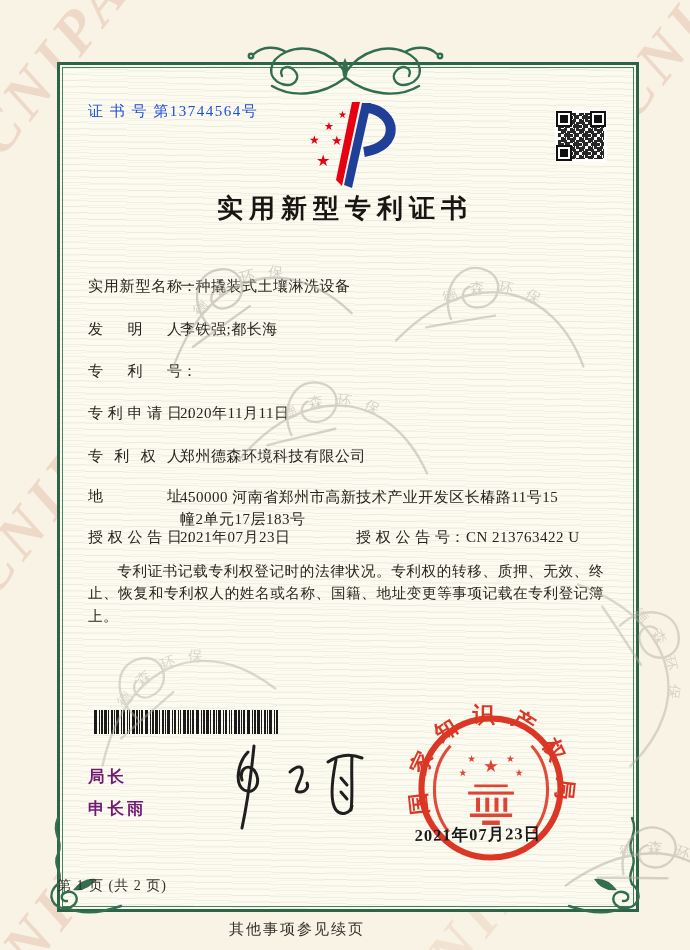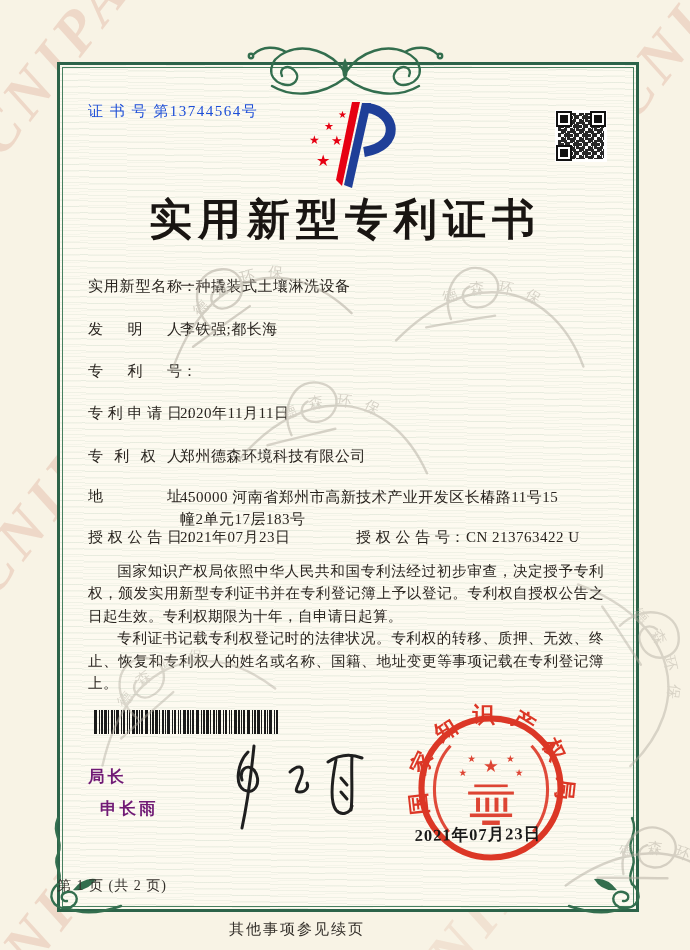--- a/index.html
+++ b/index.html
@@ -24,21 +24,21 @@
   .orn .leaf{fill:#336e4e;stroke:none;}
   
   .cert-no{position:absolute;left:88px;top:102px;font-size:15px;letter-spacing:1.5px;color:#1d4ed8;z-index:3;}
   .qr{position:absolute;left:555px;top:110px;width:52px;height:52px;background:#fff;z-index:3;}
   .qr-body{position:absolute;inset:3px;opacity:.92;background:
       repeating-conic-gradient(#151515 0% 25%, transparent 0% 50%) 0 0/6px 6px,
       repeating-conic-gradient(#151515 0% 25%, transparent 0% 50%) 3px 2px/9px 9px;}
   .fp{position:absolute;width:12px;height:12px;border:2px solid #111;background:#fff;}
   .fp::after{content:"";position:absolute;inset:2px;background:#111;}
   .title{position:absolute;left:57px;top:191px;width:576px;text-align:center;
-         font-size:43px;font-weight:700;letter-spacing:6px;color:#191512;z-index:3;}
+         font-size:26px;font-weight:700;letter-spacing:6px;color:#191512;z-index:3;}
   
   .row{position:absolute;left:88px;width:530px;font-size:15px;color:#29241f;z-index:3;line-height:21px;}
   .lab{display:inline-block;width:94px;text-align:justify;text-align-last:justify;}
   .colon{display:inline-block;}
   .val{position:absolute;left:92px;top:0;width:430px;letter-spacing:.5px;}
   .val.addr{width:385px;word-break:break-all;line-height:22px;}
   .lab2{position:absolute;left:268px;top:0;width:94px;display:inline-block;text-align:justify;text-align-last:justify;}
   .colon2{position:absolute;left:362px;top:0;}
   .val2{position:absolute;left:378px;top:0;letter-spacing:.5px;}
   
@@ -162,30 +162,29 @@
   <span class="val addr">450000 河南省郑州市高新技术产业开发区长椿路11号15幢2单元17层183号</span>
 </div>
 <div class="row" style="top:527px;">
   <span class="lab">授权公告日</span><span class="colon">：</span>
   <span class="val" style="width:180px;">2021年07月23日</span>
   <span class="lab2">授权公告号</span><span class="colon2">：</span>
   <span class="val2">CN 213763422 U</span>
 </div>
 
 <div class="paras">
-  <p>国家知识产权局依照中华人民共和国专利法经过初步审查，决定授予专利权，颁发实用新型专利证书并在专利登记簿上予以登记。专利权自授权公告之日起生效。专利权期限为十年，自申请日起算。</p>
   <p>专利证书记载专利权登记时的法律状况。专利权的转移、质押、无效、终止、恢复和专利权人的姓名或名称、国籍、地址变更等事项记载在专利登记簿上。</p>
 </div>
 
 <svg class="barcode" width="186" height="24">
   <line x1="0" y1="12" x2="186" y2="12" stroke="#1a1a1a" stroke-width="24" stroke-dasharray="3 2 1 1 2 1 3 1 1 2 2 1 1 1 3 2 1 1 2 2 1 1 1 2 3 1 2 1 1 1 2 2"></line>
 </svg>
 
 <div class="officer" style="top:766px;">局长</div>
-<div class="officer" style="top:798px;margin-left:12px;">申长雨</div>
+<div class="officer" style="top:798px;">申长雨</div>
 
 <svg class="sig" width="165" height="90" viewBox="0 0 165 90">
   <path d="M36,10 C26,20 22,42 32,48 C44,54 50,38 42,28 C35,21 27,28 30,38"></path>
   <path d="M42,4 C40,24 36,58 30,86"></path>
   <path d="M78,30 C86,22 92,24 90,32 C87,44 80,50 88,50 C94,50 97,45 95,41"></path>
   <path d="M116,20 C128,12 140,12 150,16"></path>
   <path d="M124,18 C120,38 118,60 124,68 C129,74 138,72 140,64"></path>
   <path d="M140,14 C139,32 141,54 139,68"></path>
   <path d="M129,36 l6,7"></path>
   <path d="M129,50 l6,7"></path>

